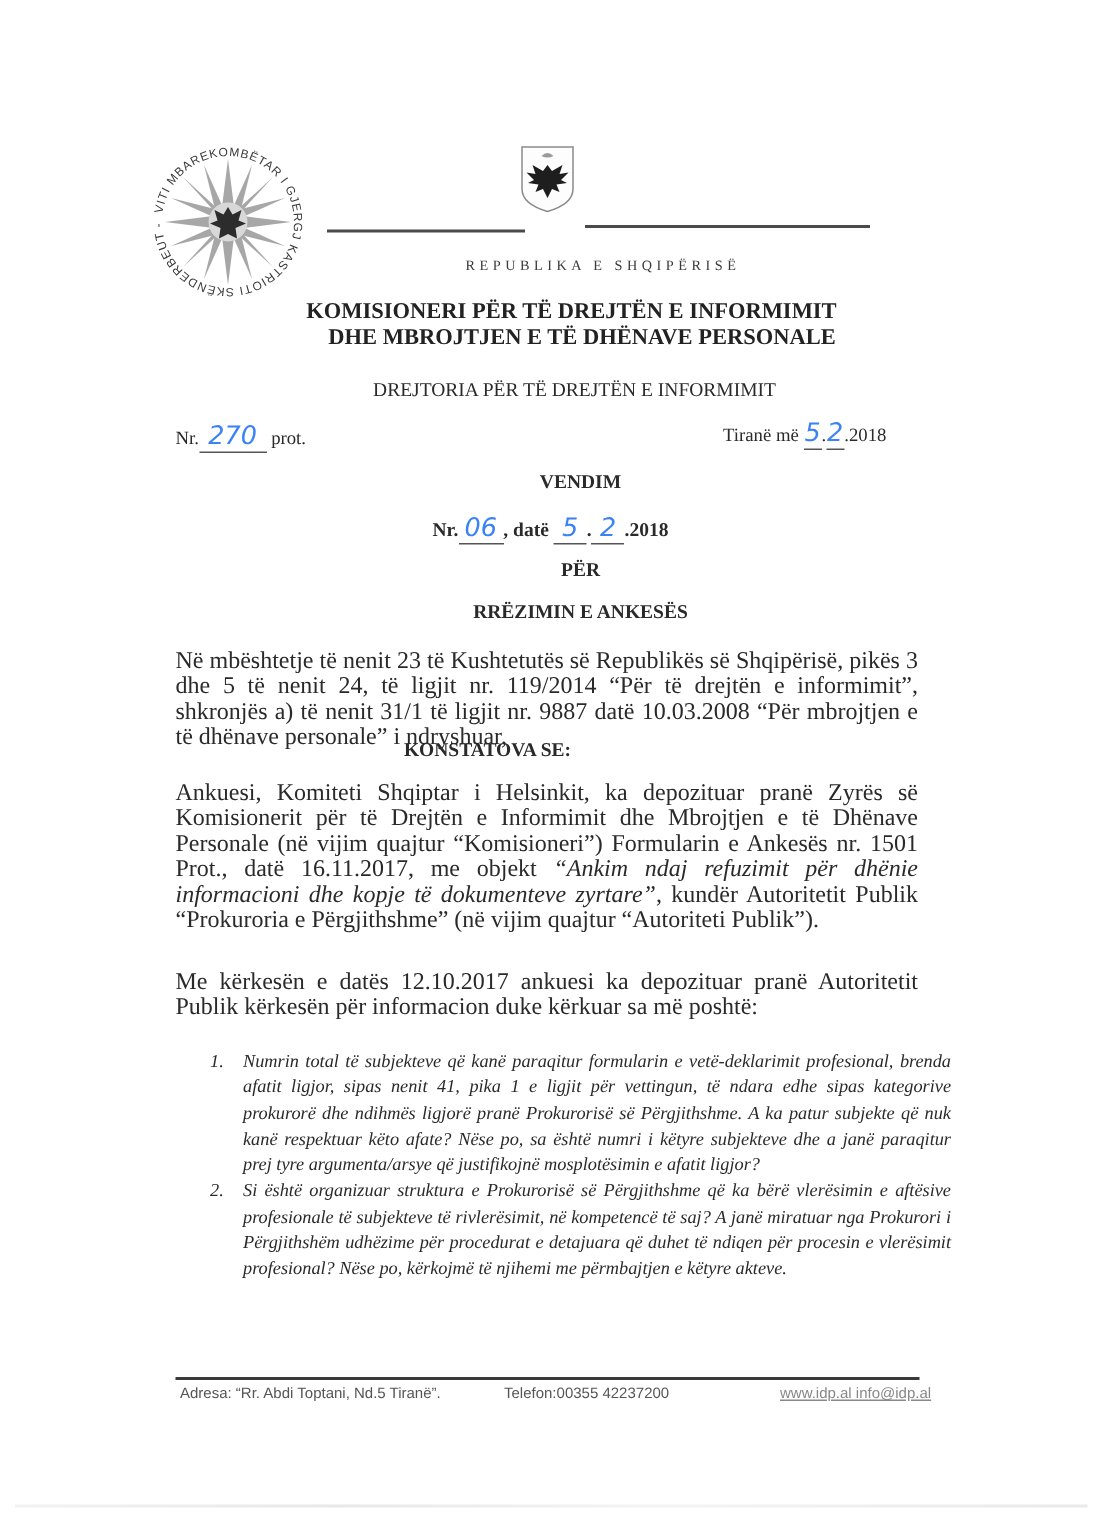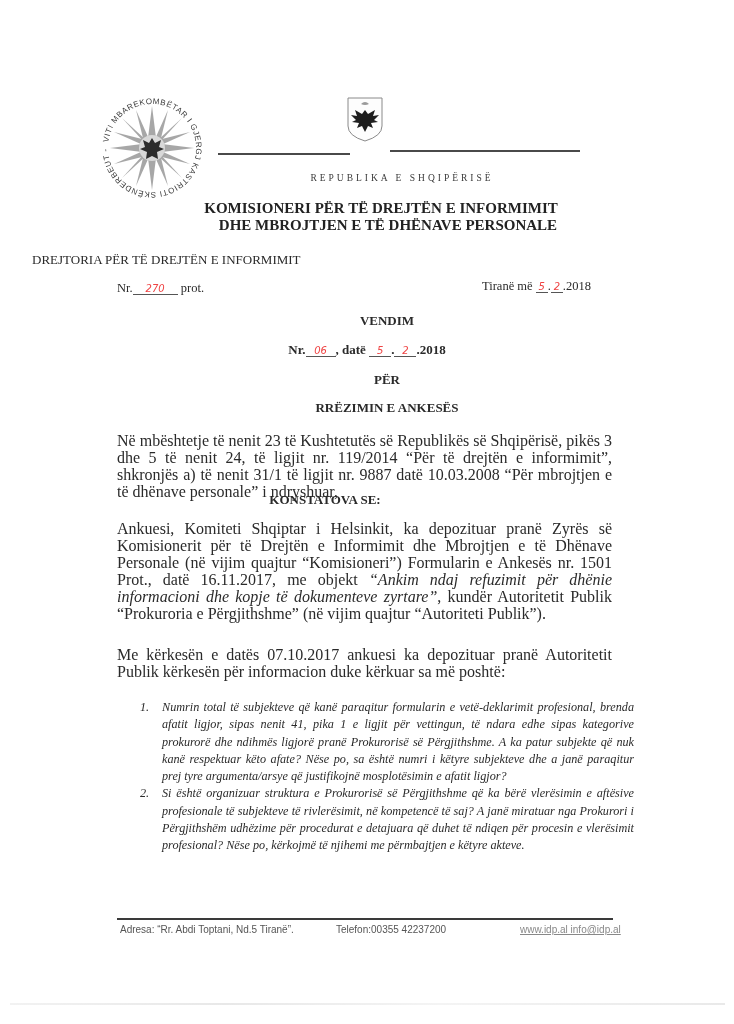--- a/index.html
+++ b/index.html
@@ -10,23 +10,23 @@
     #seal { left: 96px; top: 92px; width: 112px; height: 112px; }
     
     #arms { left: 346px; top: 96px; width: 38px; height: 46px; }
     .rule { height: 1.5px; background: #4a4a4a; }
     #rule-left { left: 218px; top: 153px; width: 132px; }
     #rule-right { left: 390px; top: 150px; width: 190px; }
 
     #republic { left: 0; width: 734px; top: 173px; text-align: center; font-size: 9.5px; letter-spacing: 3px; color: #3a3a3a; padding-left: 70px; box-sizing: border-box; }
     #inst1 { left: 0; width: 734px; top: 200px; text-align: center; font-size: 15px; font-weight: bold; color: #222; padding-left: 28px; box-sizing: border-box; }
     #inst2 { left: 0; width: 734px; top: 217px; text-align: center; font-size: 15px; font-weight: bold; color: #222; padding-left: 42px; box-sizing: border-box; }
-    #directorate { left: 0; width: 734px; top: 252px; font-size: 13px; color: #2a2a2a; padding-left: 32px; box-sizing: border-box; }
+    #directorate { left: 0; width: 734px; top: 252px; text-align: center; font-size: 13px; color: #2a2a2a; padding-left: 32px; box-sizing: border-box; }
 
-    .hand { font-family: "DejaVu Sans", sans-serif; color: #ef4444; font-style: italic; font-size: 10px; }
+    .hand { font-family: "DejaVu Sans", sans-serif; color: #3b82f6; font-style: italic; font-size: 17px; }
     .uline { display: inline-block; border-bottom: 1px solid #555; text-align: center; }
 
     #prot-line { left: 117px; top: 281px; font-size: 12.5px; }
     #prot-line .uline { width: 45px; }
     #date-line { left: 482px; top: 279px; font-size: 12.5px; }
 
     #vendim { left: 0; width: 734px; top: 313px; text-align: center; font-size: 13px; font-weight: bold; padding-left: 40px; box-sizing: border-box; }
     #nr-date { left: 0; width: 734px; top: 342px; text-align: center; font-size: 13px; font-weight: bold; box-sizing: border-box; }
     #nr-date .uline { font-weight: normal; }
     #per { left: 0; width: 734px; top: 372px; text-align: center; font-size: 13px; font-weight: bold; padding-left: 40px; box-sizing: border-box; }
@@ -116,21 +116,21 @@
   <span class="uline hand" style="width:22px">5</span><span>.</span><span class="uline hand" style="width:22px">2</span><span>.2018</span>
 </div>
 <div id="per" class="abs">PËR</div>
 <div id="subject" class="abs">RRËZIMIN E ANKESËS</div>
 
 <div id="legal-basis" class="abs para">Në mbështetje të nenit 23 të Kushtetutës së Republikës së Shqipërisë, pikës 3 dhe 5 të nenit 24, të ligjit nr. 119/2014 “Për të drejtën e informimit”, shkronjës a) të nenit 31/1 të ligjit nr. 9887 datë 10.03.2008 “Për mbrojtjen e të dhënave personale” i ndryshuar,</div>
 <div id="konstatova" class="abs">KONSTATOVA SE:</div>
 <div id="facts" class="abs para">
   <span>Ankuesi, Komiteti Shqiptar i Helsinkit, ka depozituar pranë Zyrës së Komisionerit për të Drejtën e Informimit dhe Mbrojtjen e të Dhënave Personale (në vijim quajtur “Komisioneri”) Formularin e Ankesës nr. 1501 Prot., datë 16.11.2017, me objekt </span><span class="it">“Ankim ndaj refuzimit për dhënie informacioni dhe kopje të dokumenteve zyrtare”</span><span>, kundër Autoritetit Publik “Prokuroria e Përgjithshme” (në vijim quajtur “Autoriteti Publik”).</span>
 </div>
-<div id="request-intro" class="abs para">Me kërkesën e datës 07.10.2017 ankuesi ka depozituar pranë Autoritetit Publik kërkesën për informacion duke kërkuar sa më poshtë:</div>
+<div id="request-intro" class="abs para">Me kërkesën e datës 12.10.2017 ankuesi ka depozituar pranë Autoritetit Publik kërkesën për informacion duke kërkuar sa më poshtë:</div>
 
 <ol id="request-list">
   <li>
     <span class="num">1.</span>
     <span>Numrin total të subjekteve që kanë paraqitur formularin e vetë-deklarimit profesional, brenda afatit ligjor, sipas nenit 41, pika 1 e ligjit për vettingun, të ndara edhe sipas kategorive prokurorë dhe ndihmës ligjorë pranë Prokurorisë së Përgjithshme. A ka patur subjekte që nuk kanë respektuar këto afate? Nëse po, sa është numri i këtyre subjekteve dhe a janë paraqitur prej tyre argumenta/arsye që justifikojnë mosplotësimin e afatit ligjor?</span>
   </li>
   <li>
     <span class="num">2.</span>
     <span>Si është organizuar struktura e Prokurorisë së Përgjithshme që ka bërë vlerësimin e aftësive profesionale të subjekteve të rivlerësimit, në kompetencë të saj? A janë miratuar nga Prokurori i Përgjithshëm udhëzime për procedurat e detajuara që duhet të ndiqen për procesin e vlerësimit profesional? Nëse po, kërkojmë të njihemi me përmbajtjen e këtyre akteve.</span>
   </li>

